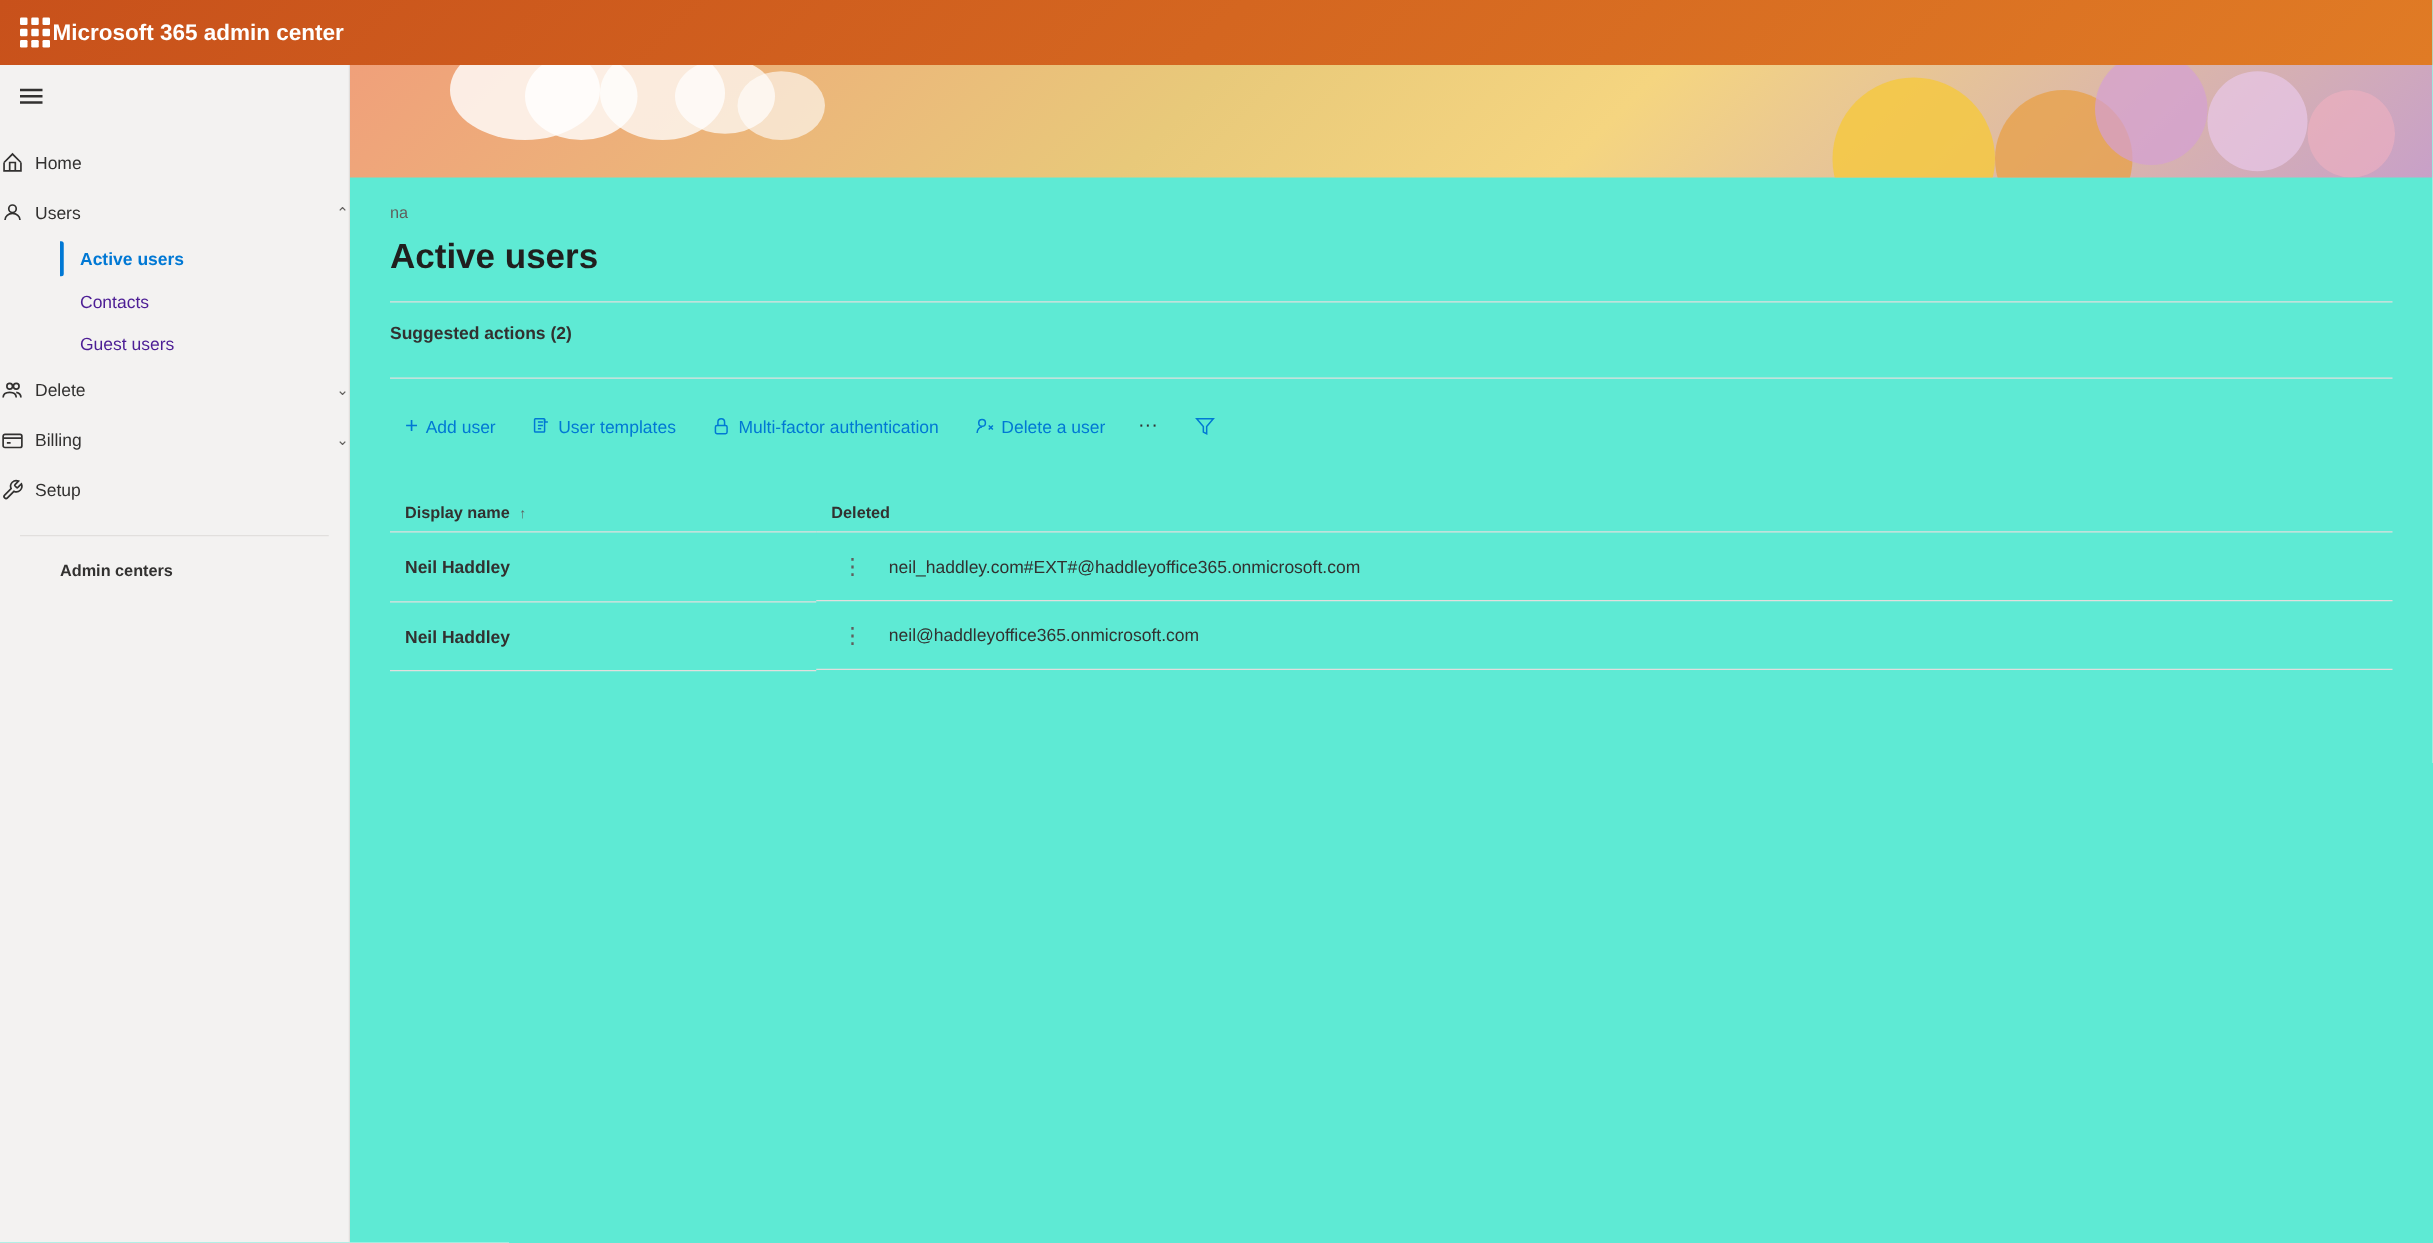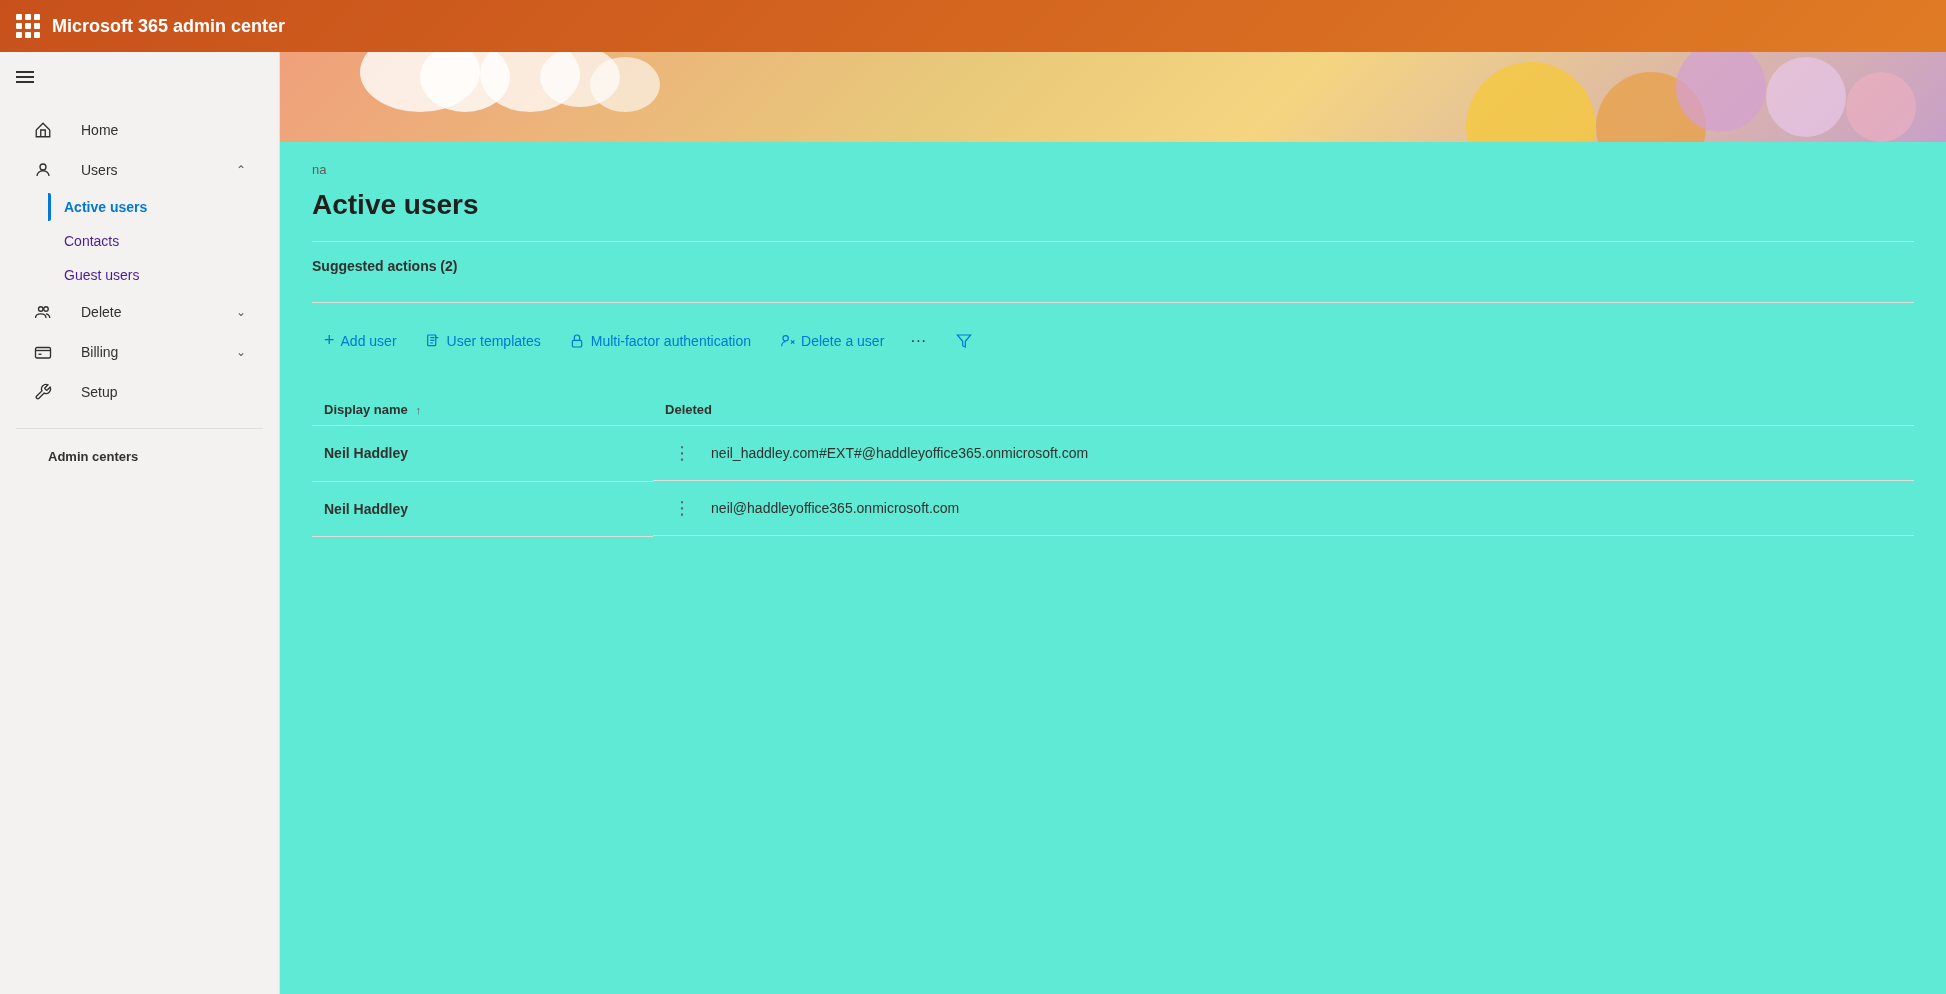--- a/index.html
+++ b/index.html
@@ -5,21 +5,21 @@
     * { box-sizing: border-box; margin: 0; padding: 0; }
     body { font-family: 'Segoe UI', sans-serif; background: #f3f2f1; display: flex; flex-direction: column; height: 100vh; overflow: hidden; }
 
     
     .topbar {
       background: #d35400;
       height: 52px;
       display: flex;
       align-items: center;
       padding: 0 16px;
-      gap: 12px;
+      gap: 2px;
       flex-shrink: 0;
       background: linear-gradient(135deg, #c8511b 0%, #e07b25 100%);
     }
     .topbar-dots {
       display: grid;
       grid-template-columns: repeat(3, 6px);
       gap: 3px;
     }
     .topbar-dots span {
       width: 6px; height: 6px;
@@ -60,23 +60,23 @@
       margin: 3px 0;
     }
     .sidebar-nav {
       display: flex;
       flex-direction: column;
       padding: 8px 0;
     }
     .nav-item {
       display: flex;
       align-items: center;
-      padding: 10px 33px;
-      cursor: pointer;
-      gap: 28px;
+      padding: 10px 0;
+      cursor: pointer;
+      gap: 8px;
       font-size: 14px;
       color: #323130;
       position: relative;
     }
     .nav-item .nav-icon {
       width: 20px; height: 20px;
       display: flex; align-items: center; justify-content: center;
       font-size: 16px;
       flex-shrink: 0;
     }

